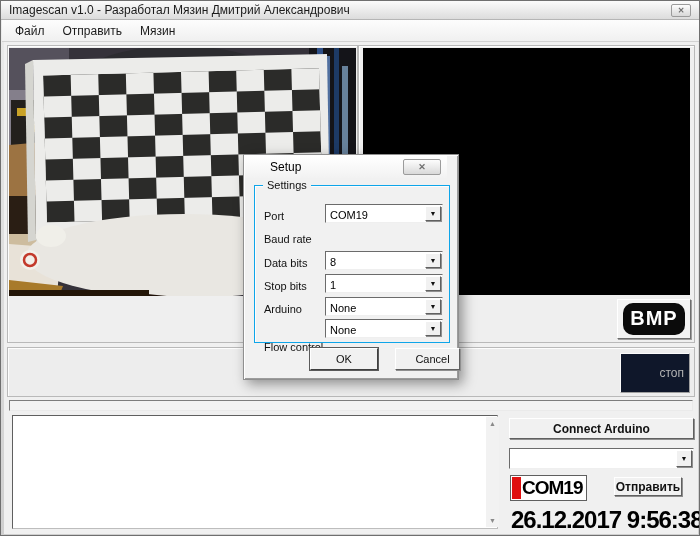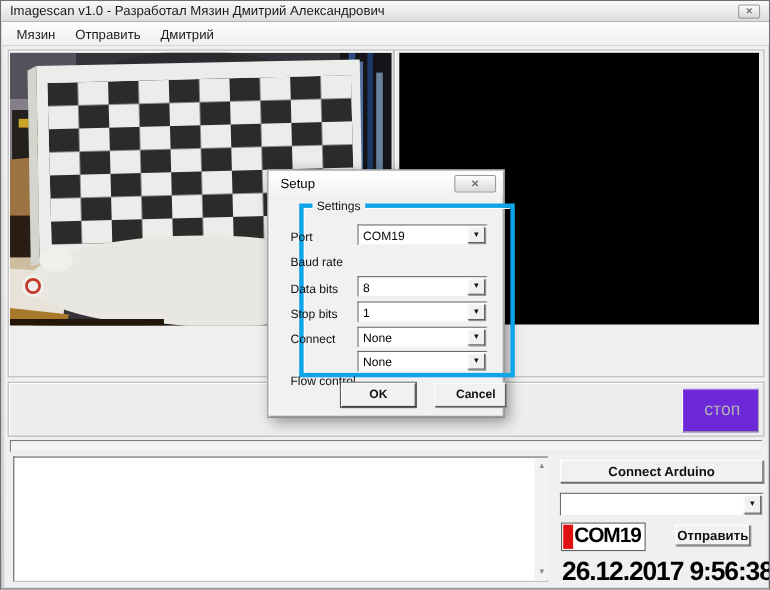--- a/index.html
+++ b/index.html
@@ -23,76 +23,76 @@
   .right-panel{left:354px;top:3px;width:337px;height:298px;}
   .webcam{position:absolute;left:1px;top:2px;width:347px;height:248px;display:block;}
   .blackview{position:absolute;left:4px;top:2px;width:327px;height:247px;background:#000;}
   .bmp-btn{position:absolute;left:258px;top:253px;width:74px;height:40px;background:#f3f3f3;
     border:1px solid;border-color:#ffffff #6e6e6e #6e6e6e #ffffff;box-shadow:1px 1px 0 #9d9d9d;
     display:flex;align-items:center;justify-content:center;}
   .bmp-ink{background:#0b0b0b;color:#fff;font-weight:bold;font-size:20px;line-height:1;
     padding:5px 7px 7px 7px;border-radius:10px;letter-spacing:1px;}
 
   .band{left:3px;top:305px;width:688px;height:50px;background:#ededed;}
-  .stop-btn{position:absolute;right:4px;top:5px;width:70px;height:40px;background:#6d28d9;
-    border:1px solid;border-color:#fbfbfb #9f9f9f #9f9f9f #fbfbfb;color:#b3b3b3;font-size:16px;
-    display:flex;align-items:center;justify-content:flex-end;padding-right:16px;}
+  .stop-btn{position:absolute;right:4px;top:5px;width:70px;height:40px;background:#0f172a;
+    border:1px solid;border-color:#fbfbfb #9f9f9f #9f9f9f #fbfbfb;color:#b3b3b3;font-size:12px;
+    display:flex;align-items:center;justify-content:flex-end;padding-right:5px;}
   .progress{position:absolute;left:5px;top:358px;width:684px;height:11px;background:#f3f3f3;
     border:1px solid;border-color:#7d7d7d #eaeaea #eaeaea #7d7d7d;}
 
   .logbox{position:absolute;left:8px;top:373px;width:486px;height:114px;background:#fff;
     border:1px solid;border-color:#5f5f5f #bdbdbd #bdbdbd #5f5f5f;}
   .scrollbar{position:absolute;right:1px;top:1px;width:13px;height:110px;background:#f2f2f2;}
   .scr{position:absolute;left:0;width:13px;height:13px;font-size:7px;color:#8a8a8a;
     text-align:center;line-height:13px;background:#f2f2f2;}
   .scr.up{top:0;} .scr.dn{bottom:0;}
 
   .ard-panel{position:absolute;left:500px;top:369px;width:193px;height:123px;}
   .btn3d{background:#f1f1f1;border:1px solid;border-color:#ffffff #606060 #606060 #ffffff;
-    box-shadow:1px 1px 0 #8f8f8f;display:flex;align-items:center;justify-content:center;font-weight:bold;}
+    box-shadow:1px 1px 0 #8f8f8f;display:flex;align-items:center;justify-content:center;}
   .connect-btn{position:absolute;left:5px;top:7px;width:185px;height:21px;font-weight:bold;font-size:12px;color:#111;}
   .combo{position:absolute;background:#fff;border:1px solid;border-color:#6b6b6b #efefef #efefef #6b6b6b;}
   .ard-combo{left:5px;top:37px;width:185px;height:21px;}
   .combo-btn{position:absolute;right:1px;top:1px;bottom:1px;width:16px;font-size:7px;color:#111;}
   .port-box{position:absolute;left:6px;top:64px;width:77px;height:26px;background:#fff;
     border:1px solid #5f5f5f;display:flex;align-items:center;}
   .red-ind{width:9px;height:22px;background:#e01010;margin-left:1px;}
   .port-label{font-weight:bold;font-size:19px;color:#000;letter-spacing:-1px;margin-left:1px;}
   .send-btn{position:absolute;left:110px;top:66px;width:68px;height:19px;font-weight:bold;font-size:12px;color:#111;}
   .datetime{position:absolute;left:7px;top:95px;font-weight:bold;font-size:24px;color:#000;letter-spacing:-1px;white-space:nowrap;}
 
   .dialog{position:absolute;left:242px;top:153px;width:216px;height:226px;background:#f1f1f1;
     border:1px solid #8f8f8f;box-shadow:inset 1px 1px 0 #ffffff,inset -1px -1px 0 #9c9c9c,4px 4px 12px rgba(0,0,0,0.4);}
-  .dlg-title{position:absolute;left:1px;top:1px;right:1px;height:22px;background:linear-gradient(#ffffff,#f2f2f2);
-    font-size:12px;color:#000;line-height:22px;padding-left:10px;}
+  .dlg-title{position:absolute;left:1px;top:1px;right:11px;height:22px;background:linear-gradient(#ffffff,#f2f2f2);
+    font-size:12px;color:#000;line-height:22px;padding-left:25px;}
   .dlg-close{position:absolute;right:6px;top:3px;width:38px;height:16px;border:1px solid #9b9b9b;border-radius:2px;
     background:linear-gradient(#fdfdfd,#d9d9d9);color:#6f6f6f;font-size:9px;font-weight:bold;text-align:center;line-height:14px;}
-  .groupbox{position:absolute;left:28px;top:30px;width:196px;height:158px;border:4px solid #0ea5e9;
+  .groupbox{position:absolute;left:10px;top:30px;width:196px;height:158px;border:1px solid #0ea5e9;
     box-shadow:inset 1px 1px 0 #fdfdfd;}
   .group-label{position:absolute;left:8px;top:-7px;background:#f1f1f1;padding:0 4px;font-size:11px;color:#111;}
   .fld-label{position:absolute;left:20px;font-size:11px;color:#111;}
   .fld-combo{left:81px;width:118px;height:19px;}
   .fld-val{font-size:11px;color:#000;margin-left:4px;line-height:17px;}
   .dlg-btn{position:absolute;height:22px;font-size:11px;color:#111;}
   .ok-btn{left:66px;top:193px;width:68px;border-color:#ffffff #3f3f3f #3f3f3f #ffffff;box-shadow:0 0 0 1px #5a5a5a,1px 1px 0 #8f8f8f;}
   .cancel-btn{left:151px;top:193px;width:65px;padding-left:10px;}
 </style>
 </head>
 <body>
 
 <div class="window">
   <div class="titlebar">
     <span>Imagescan v1.0 - Разработал Мязин Дмитрий Александрович</span>
     <div class="win-close">✕</div>
   </div>
 
   <div class="menubar">
+    <span class="menu-item">Файл</span>
+    <span class="menu-item">Отправить</span>
     <span class="menu-item">Мязин</span>
-    <span class="menu-item">Отправить</span>
-    <span class="menu-item">Дмитрий</span>
   </div>
 
   <div class="content">
 
     <div class="panel left-panel">
       <svg class="webcam" viewBox="0 0 347 248" preserveAspectRatio="none">
         <defs>
           <pattern id="chk" x="36" y="24" width="55.2" height="42" patternUnits="userSpaceOnUse">
             <rect width="27.6" height="21" fill="#2b2b29"></rect>
             <rect x="27.6" y="21" width="27.6" height="21" fill="#2b2b29"></rect>
@@ -128,20 +128,23 @@
         <path d="M20 248 Q60 236 175 250 L20 248 Z" fill="#1f1209"></path>
         <rect x="0" y="242" width="140" height="6" fill="#241608"></rect>
         <rect x="250" y="244" width="97" height="4" fill="#0e0a06"></rect>
         <circle cx="21" cy="212" r="10" fill="#f2f0ea"></circle>
         <circle cx="21" cy="212" r="6" fill="none" stroke="#c33a2c" stroke-width="2.5"></circle>
       </svg>
     </div>
 
     <div class="panel right-panel">
       <div class="blackview"></div>
+      <div class="bmp-btn">
+        <span class="bmp-ink">BMP</span>
+      </div>
     </div>
 
     <div class="panel band">
       <div class="stop-btn">стоп</div>
     </div>
 
     <div class="progress"></div>
 
     <div class="logbox"></div>
     <div class="scrollbar" style="right:199px;top:375px;position:absolute;">
@@ -186,21 +189,21 @@
       <span class="fld-val">8</span>
       <div class="btn3d combo-btn">▼</div>
     </div>
 
     <span class="fld-label" style="top:125px;text-align:right;">Stop bits</span>
     <div class="combo fld-combo" style="position:absolute;top:119px;">
       <span class="fld-val">1</span>
       <div class="btn3d combo-btn">▼</div>
     </div>
 
-    <span class="fld-label" style="top:148px;">Connect</span>
+    <span class="fld-label" style="top:148px;">Arduino</span>
     <div class="combo fld-combo" style="position:absolute;top:142px;">
       <span class="fld-val">None</span>
       <div class="btn3d combo-btn">▼</div>
     </div>
 
     <span class="fld-label" style="top:170px;margin-top:16px;">Flow control</span>
     <div class="combo fld-combo" style="position:absolute;top:164px;">
       <span class="fld-val">None</span>
       <div class="btn3d combo-btn">▼</div>
     </div>

